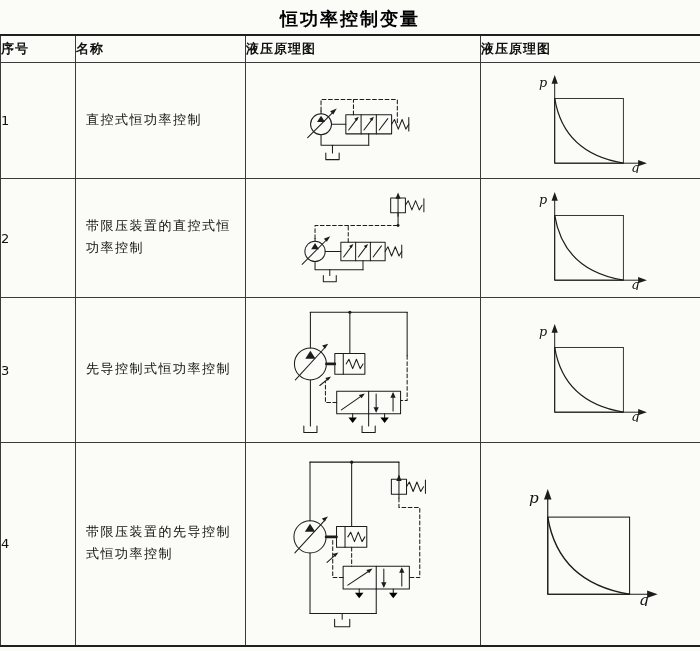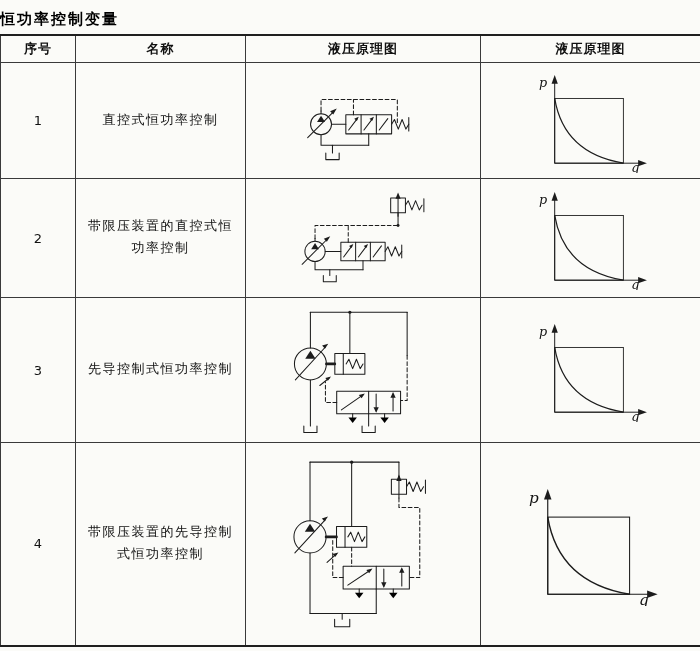--- a/index.html
+++ b/index.html
@@ -5,30 +5,30 @@
   html,body{margin:0;padding:0;}
   body{
     width:700px;height:651px;
     background:#fbfbf8;
     font-family:"DejaVu Sans","Liberation Sans",sans-serif;
     color:#111;
     overflow:hidden;
   }
   .page-title{
     height:34px;line-height:38px;
-    text-align:left;font-weight:bold;font-size:15px;
+    text-align:center;font-weight:bold;font-size:18px;
     letter-spacing:2px;color:#000;
   }
   table.main-table{
     width:700px;border-collapse:collapse;table-layout:fixed;
     border-top:2px solid #1f1f1f;border-bottom:2px solid #1f1f1f;
   }
   .main-table th,.main-table td{
     border:1px solid #3a3a3a;
-    padding:0;margin:0;text-align:center;vertical-align:middle;
+    padding:0;margin:0;text-align:left;vertical-align:middle;
   }
   .main-table th{font-size:13px;font-weight:bold;height:26px;letter-spacing:1px;}
   tr.r1{height:116px;} tr.r2{height:119px;} tr.r3{height:145px;} tr.r4{height:203px;}
   td.no-cell{font-size:13px;}
   td.name-cell{font-size:13px;letter-spacing:1.5px;padding:0 10px;line-height:22px;font-family:Liberation Mono, monospace;}
   td.sch-cell, td.curve-cell{vertical-align:middle;}
   svg{display:block;margin:0 auto;}
   .sch line,.sch path,.sch rect,.sch circle{
     stroke:#1c1c1c;stroke-width:1.1;fill:none;stroke-linecap:round;stroke-linejoin:round;
   }

